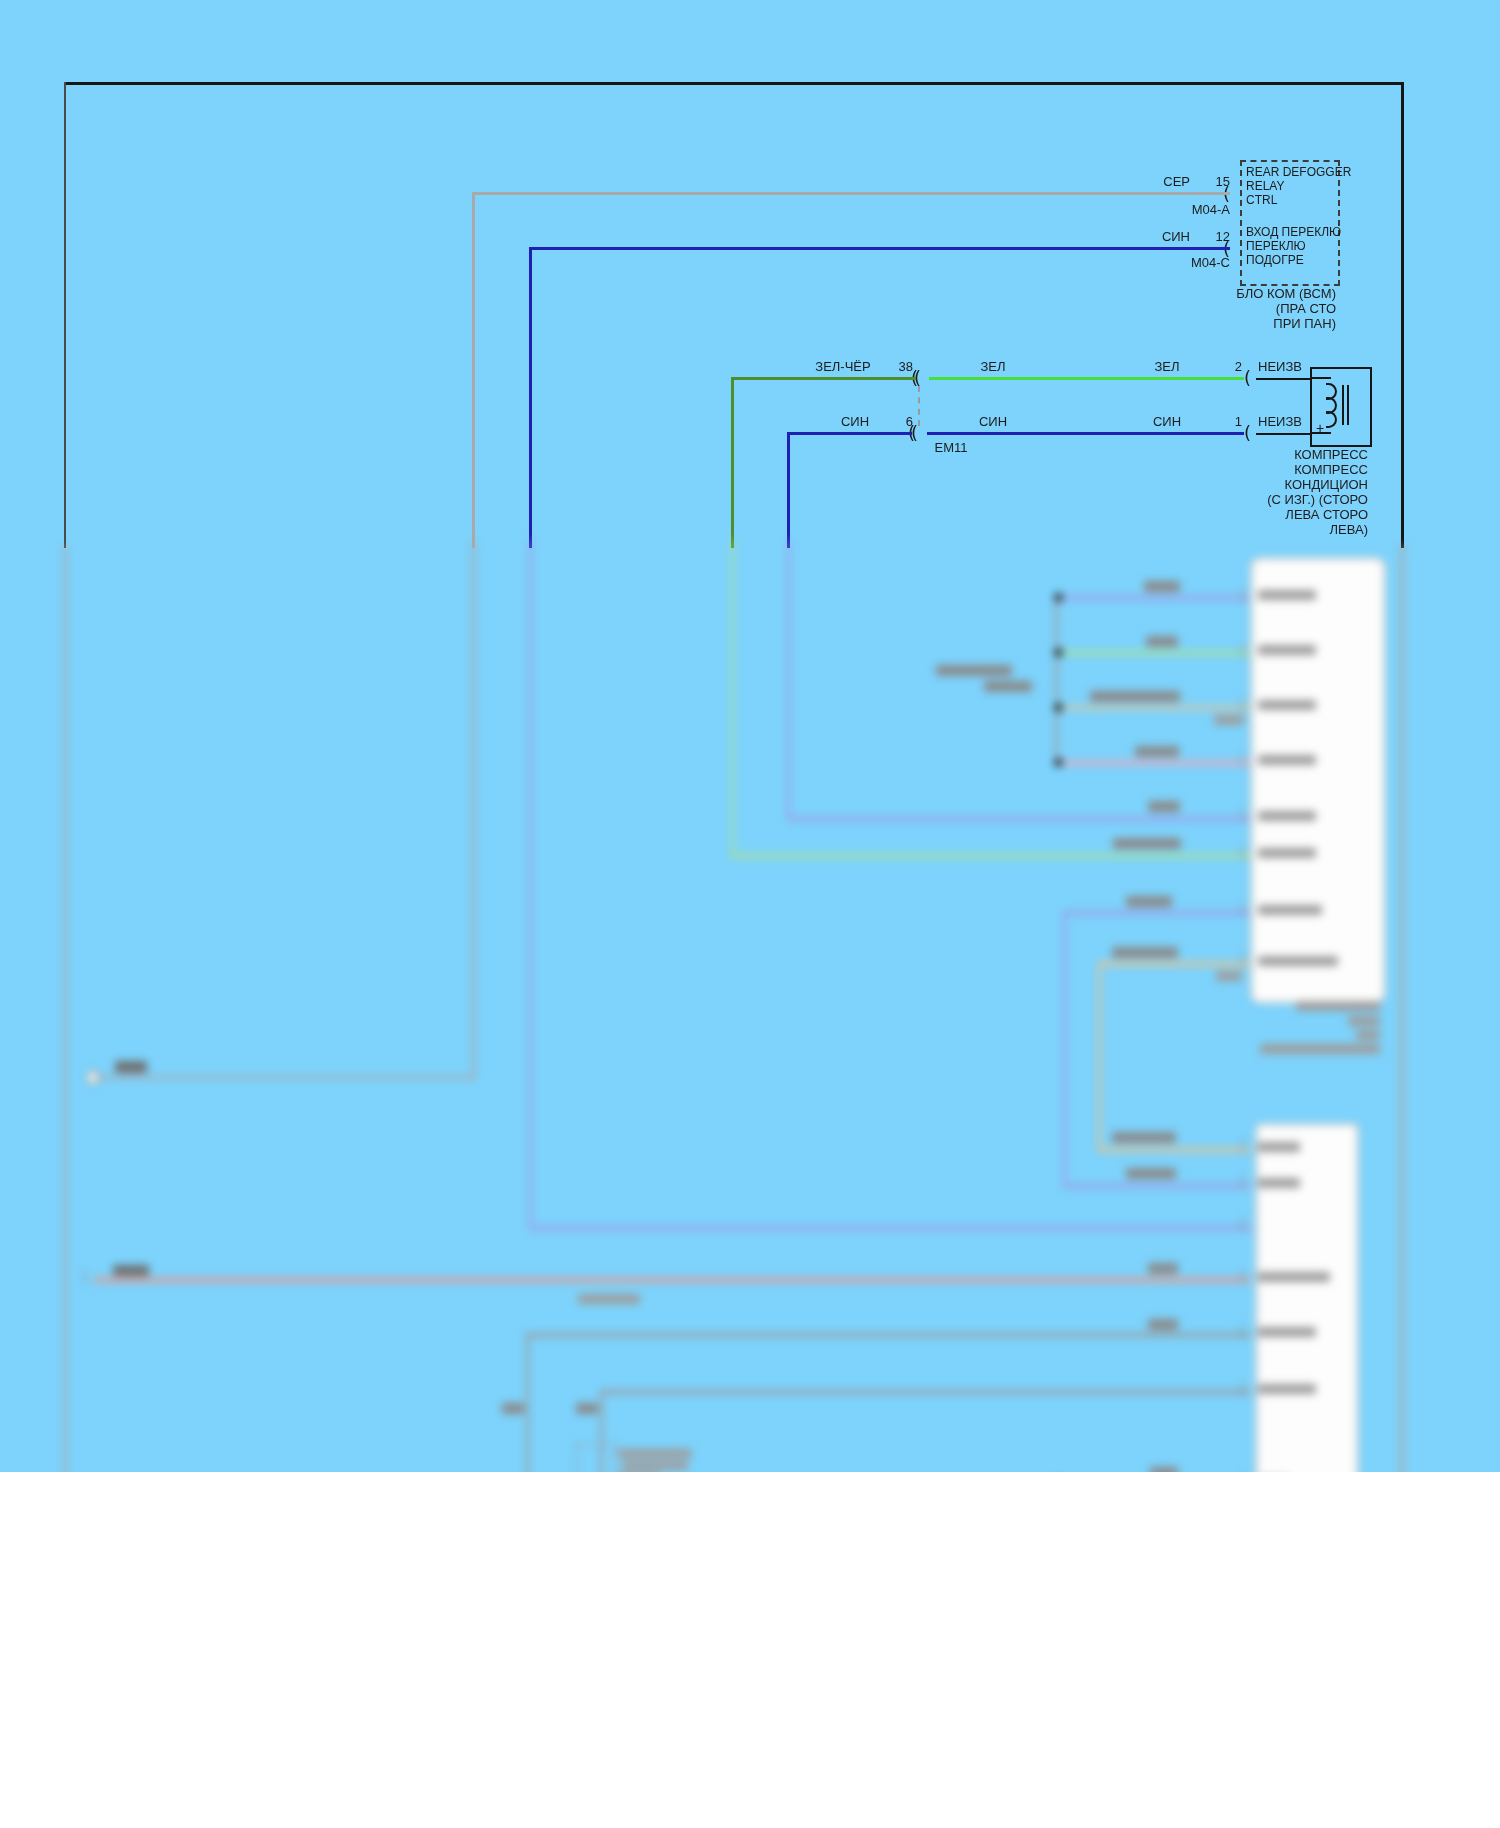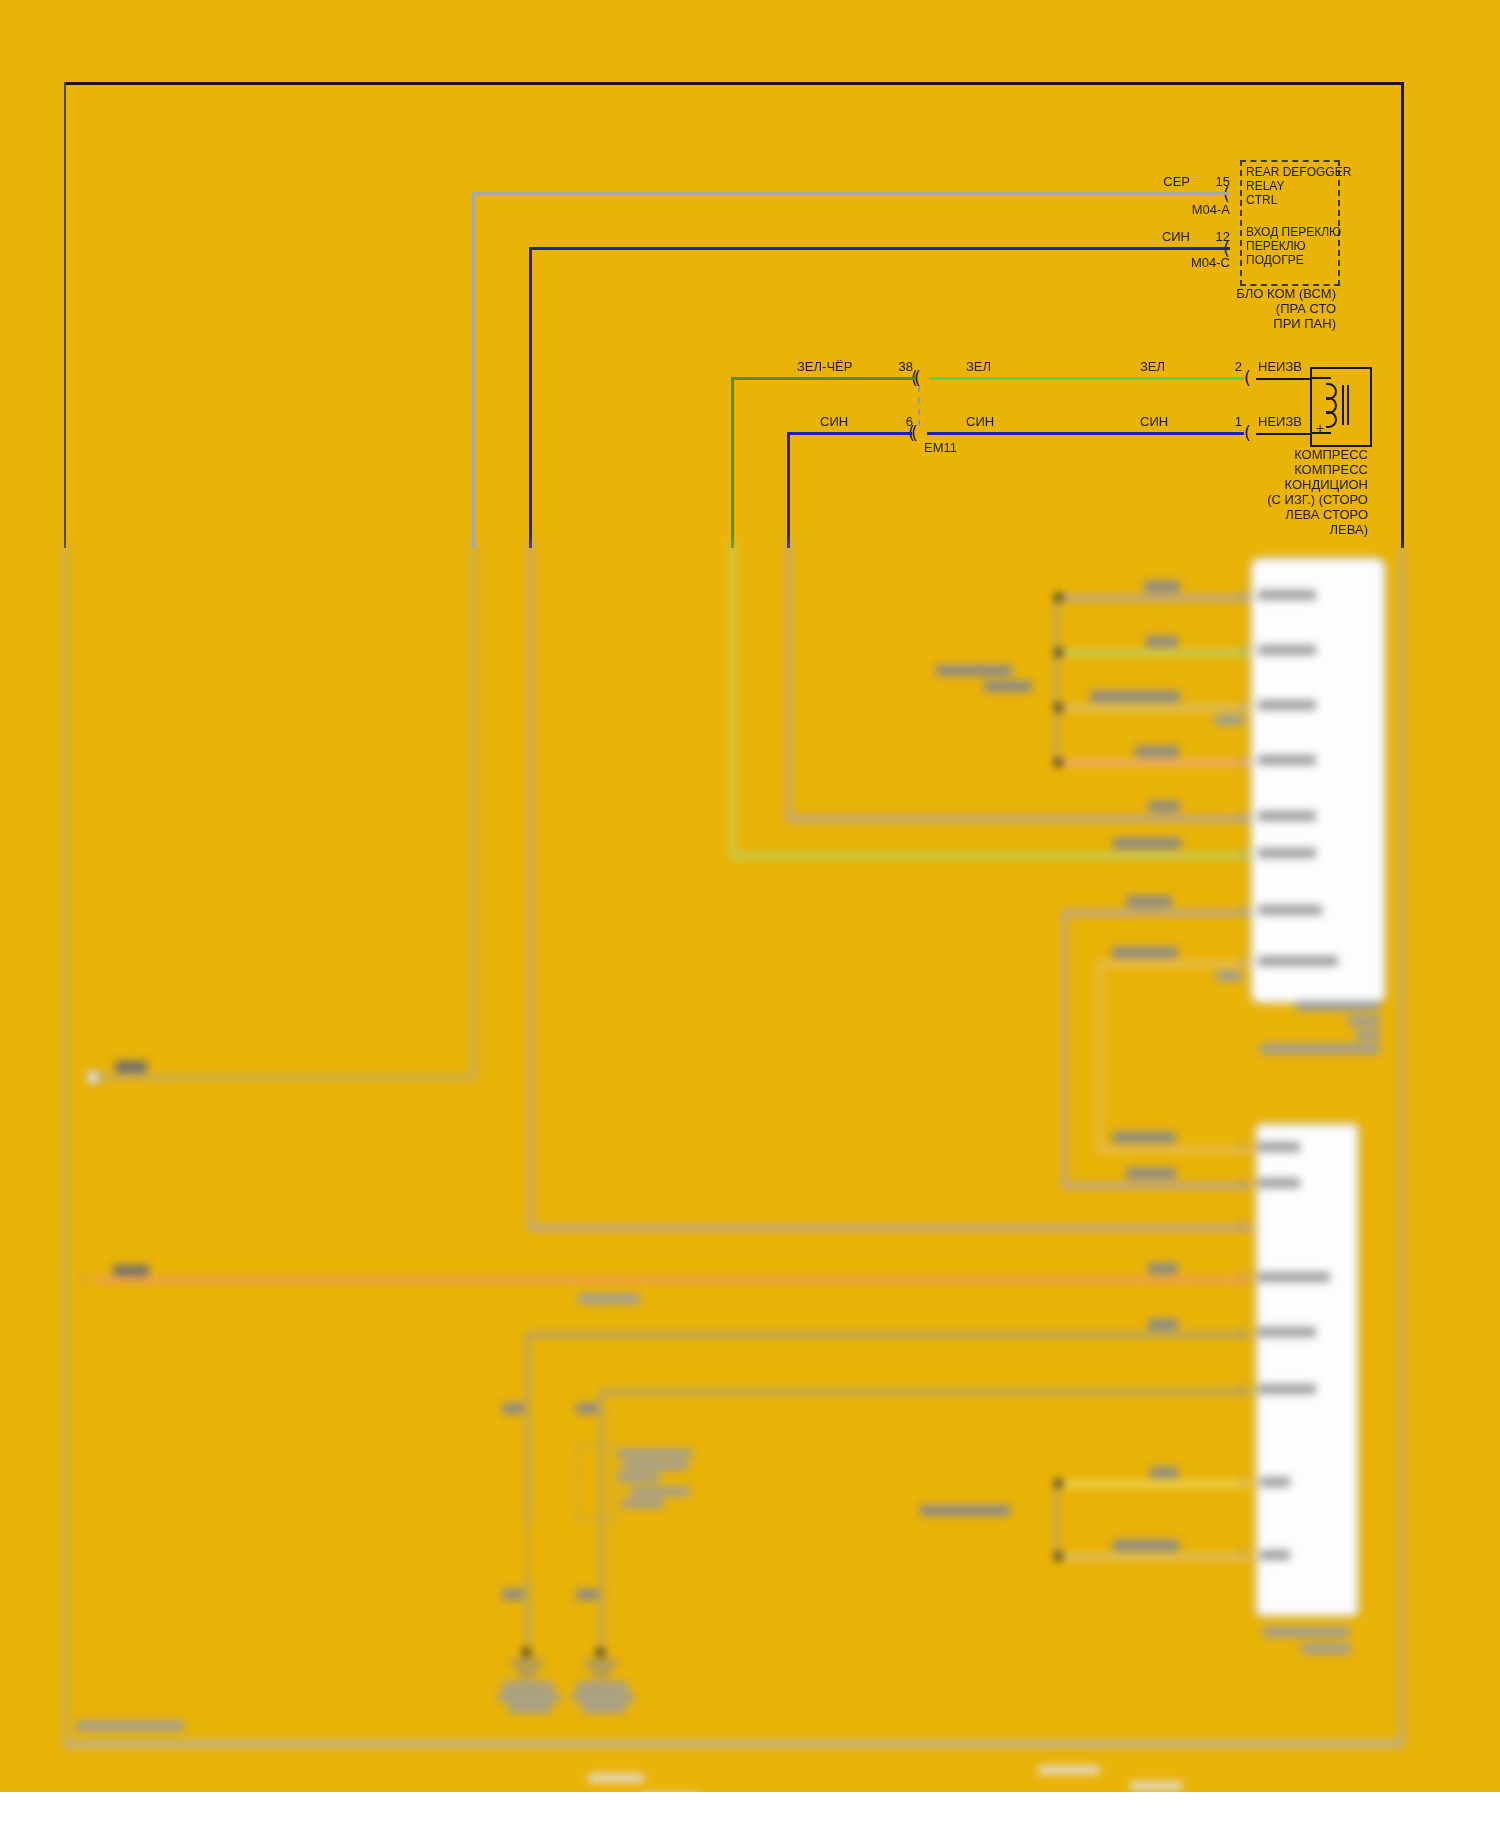--- a/index.html
+++ b/index.html
@@ -1,24 +1,24 @@
 <!DOCTYPE html>
 <html style="--c-ink: #1c1c1c; --c-gray: #a9a9a9; --c-blue: #2020b2; --c-dkgreen: #4f8f2b; --c-green: #4ade3a; --c-peri: #9d9de8; --c-ltgreen: #a8e091; --c-tan: #d2c4a0; --c-pink: #f0a4b8; --c-orange: #e7c087; --c-red: #f0907e; --c-yellow: #ece98c; --c-tan2: #d5c8a2; --c-busgray: #9a9a9a; --c-connector_outline: #cfcfcf;"><head>
 <meta charset="utf-8">
 <style>
   html,body{margin:0;padding:0;background:#ffffff;}
-  #canvas{position:relative;width:1500px;height:1792px;background:#eab308;overflow:hidden;
+  #canvas{position:relative;width:1500px;height:1472px;background:#7dd3fc;overflow:hidden;
           font-family:"Liberation Sans",sans-serif;}
   #sharp-layer,#blur-layer{position:absolute;left:0;top:0;width:1500px;height:1828px;}
   #blur-layer{filter:blur(4px);}
   .ln{position:absolute;}
   .lbl{position:absolute;font-size:13px;line-height:1.05;color:var(--c-ink,#1c1c1c);white-space:nowrap;}
   .sm{font-size:12px;}
   .ra{text-align:right;display:inline-block;}
-  .ce{text-align:left;display:inline-block;}
+  .ce{text-align:center;display:inline-block;}
   .arck{position:absolute;font-size:18px;line-height:1;color:#1c1c1c;font-family:"DejaVu Sans",sans-serif;}
   .arc{position:absolute;font-size:15px;line-height:1;color:#8f8f8f;font-family:"DejaVu Sans",sans-serif;}
   .dashed-box{position:absolute;border:2px dashed #3c3c3c;}
   .solid-box{position:absolute;border:2px solid #161616;}
   .conn-box{position:absolute;border:3px solid var(--c-connector_outline,#cfcfcf);border-radius:10px;background:#fdfdfd;}
   .blob{position:absolute;border-radius:2px;background:#8a8a8a;}
   .dot{position:absolute;width:9px;height:9px;border-radius:50%;background:#2f2f2f;}
   .coil{position:absolute;width:9px;height:13px;border:2px solid #161616;border-left:none;
         border-radius:0 9px 9px 0;}
   .term-circle{position:absolute;width:11px;height:11px;border:2px solid #9a9a9a;border-radius:50%;background:#fff;}

